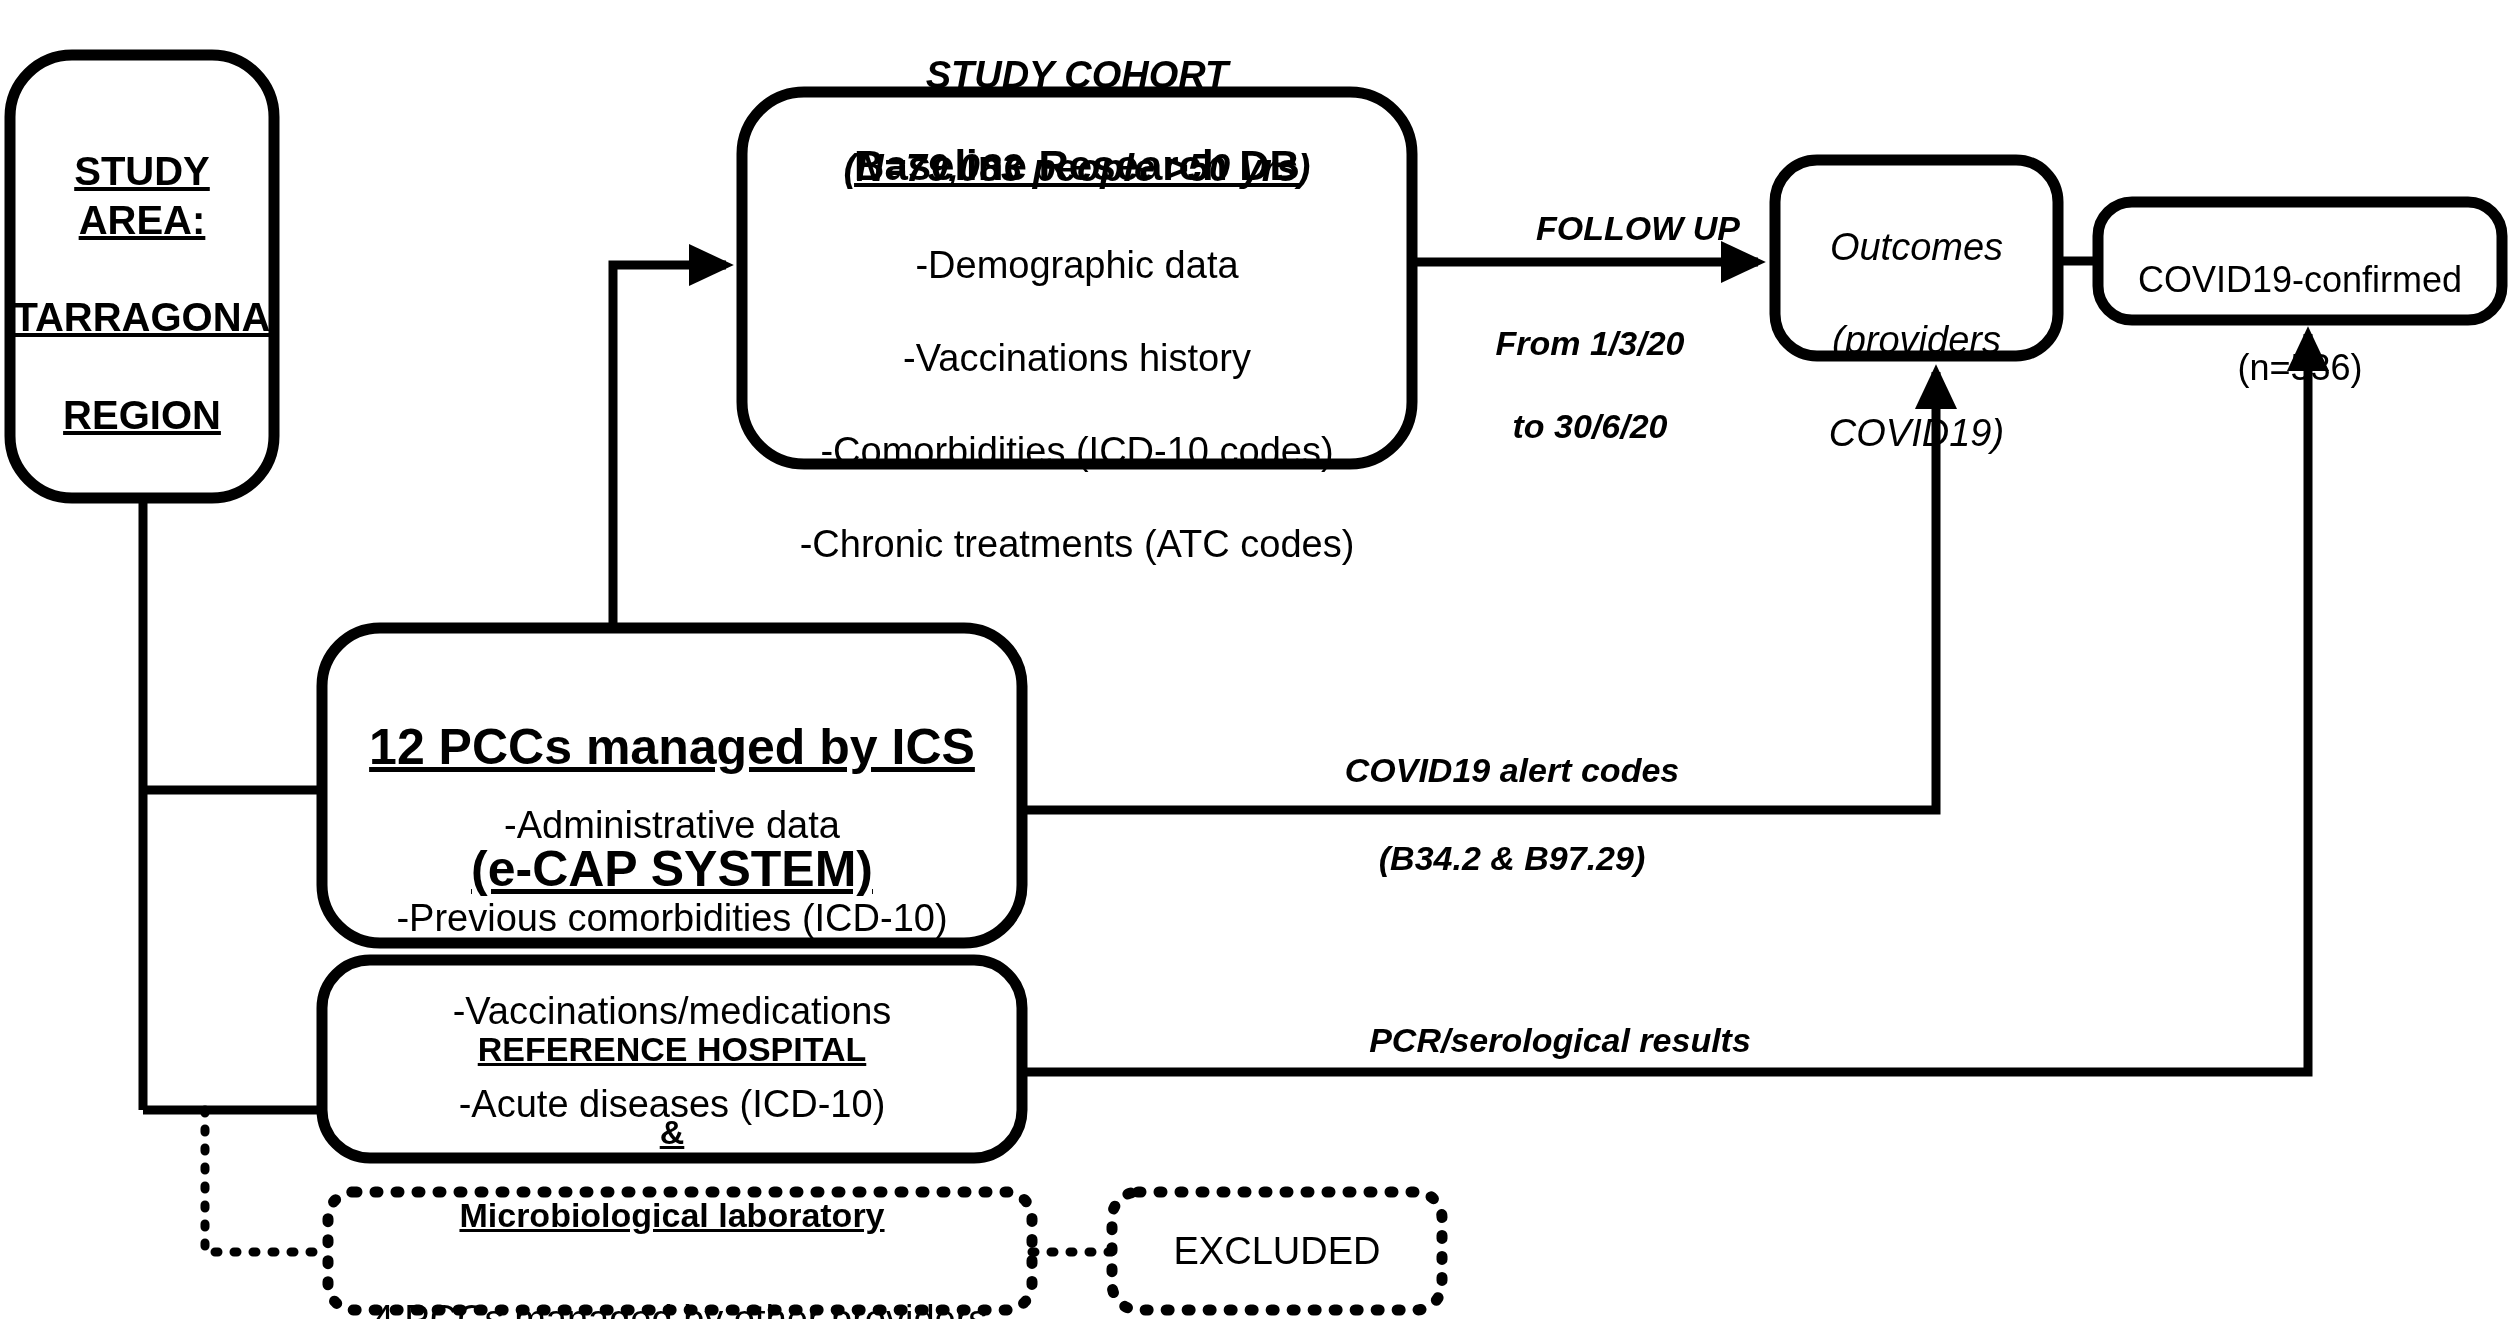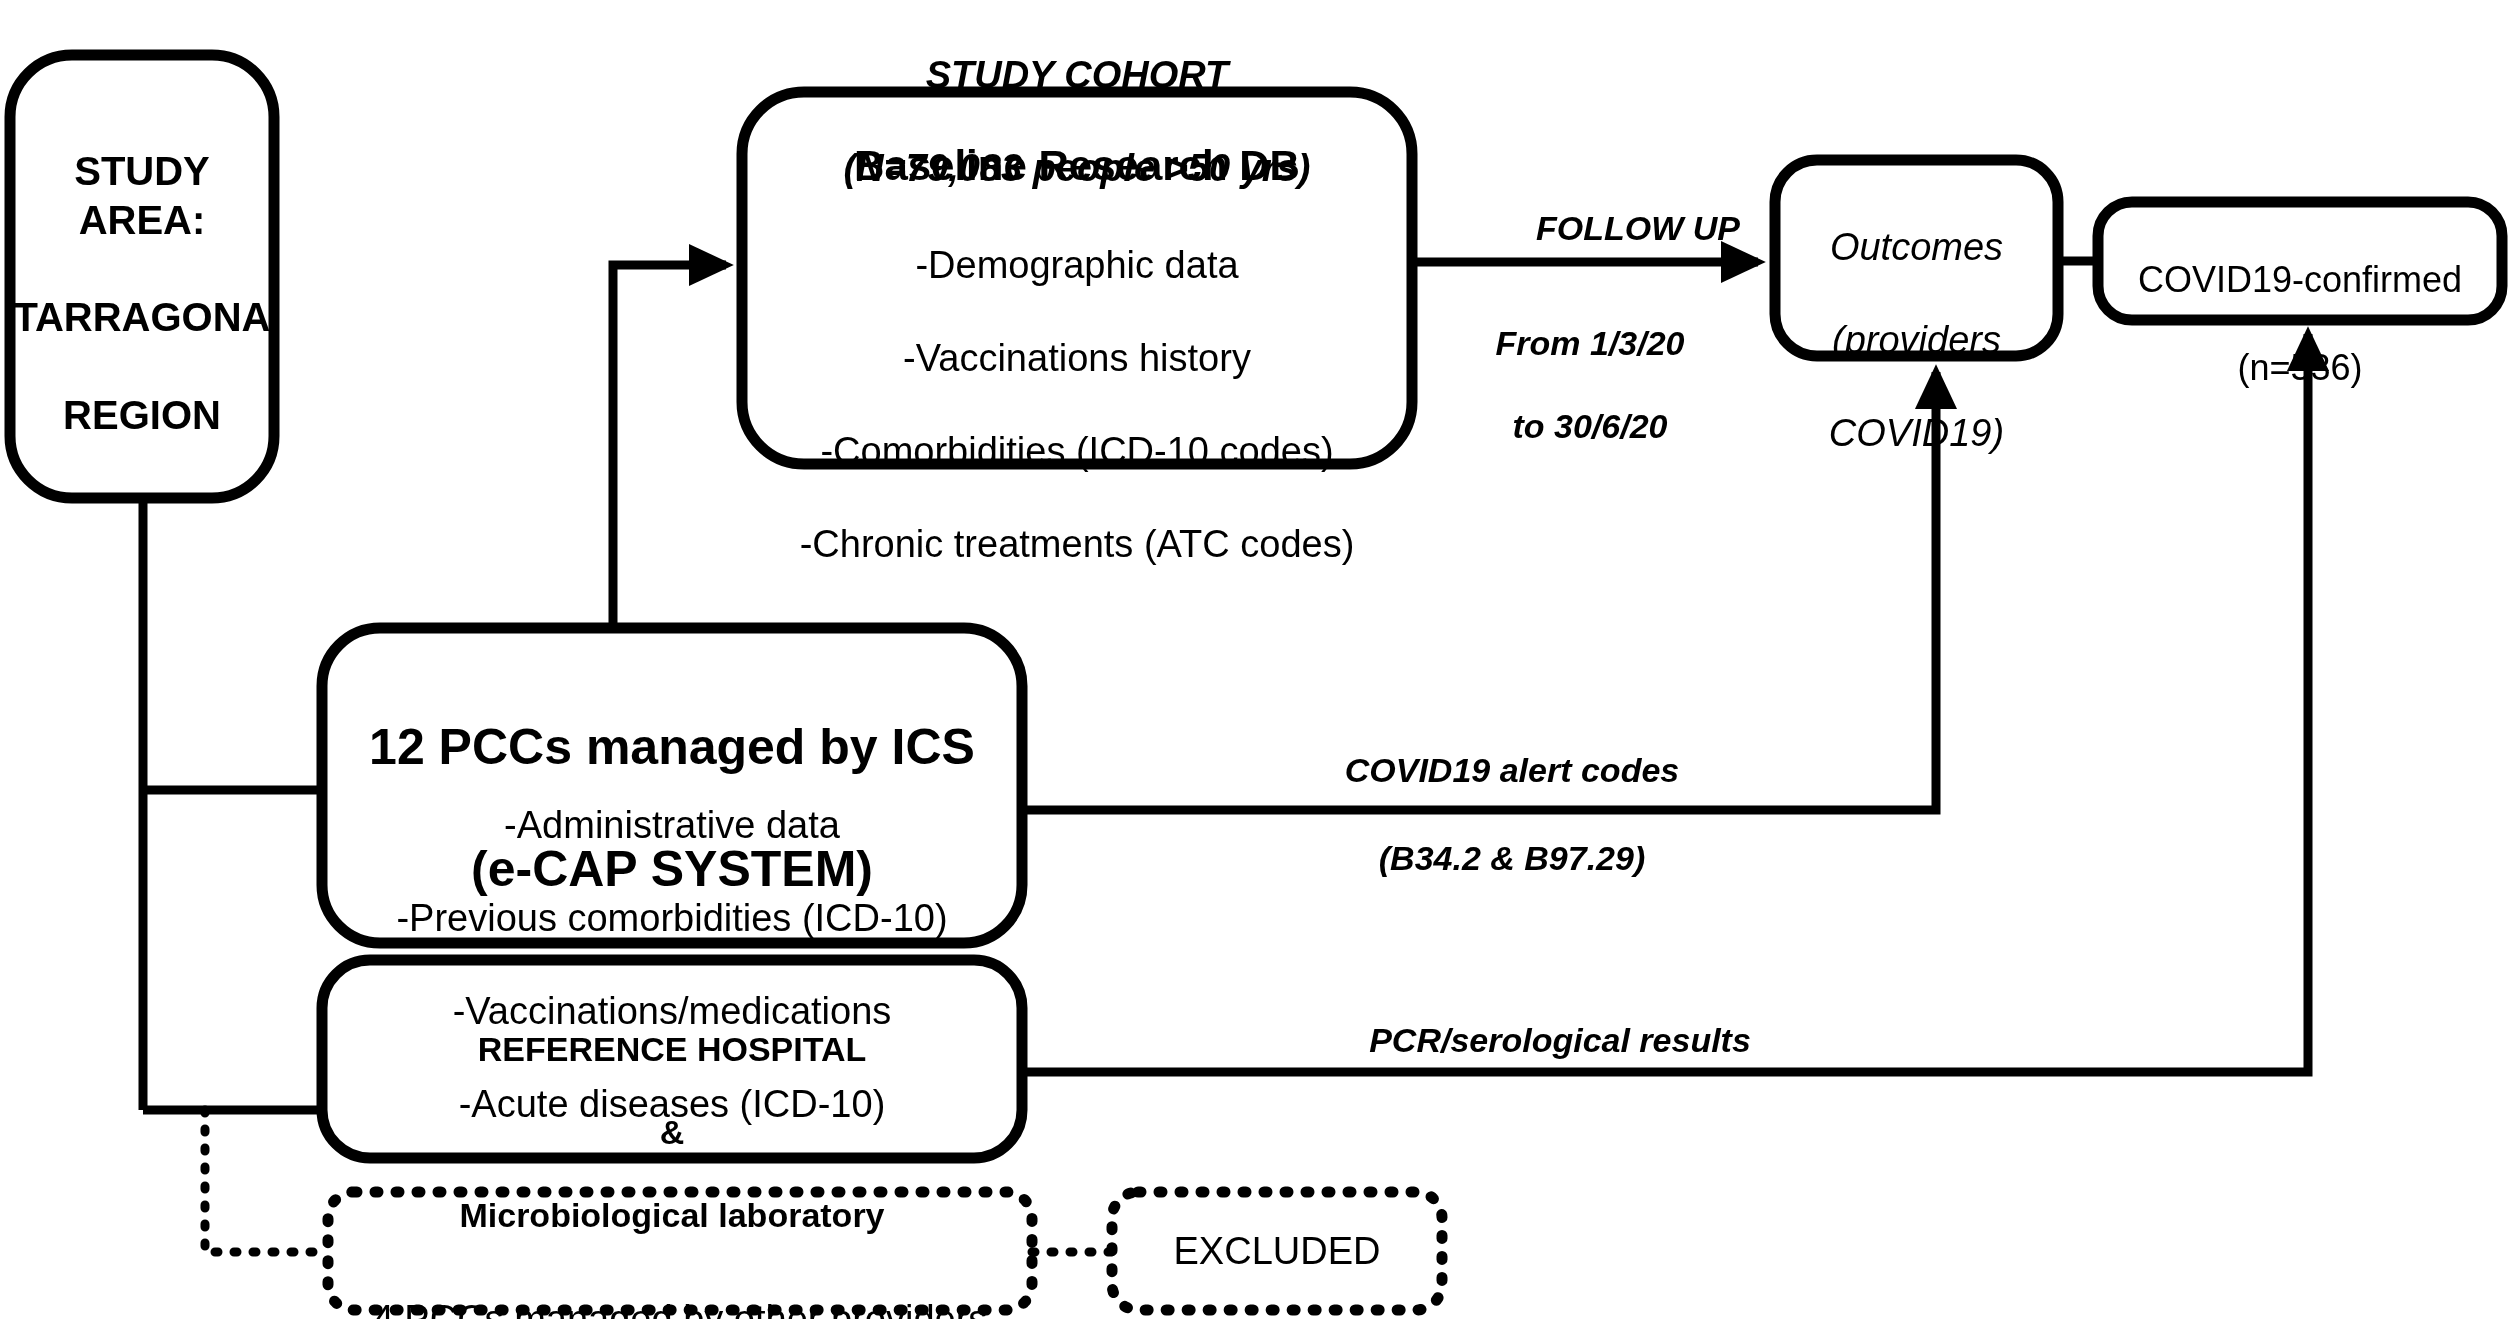--- a/index.html
+++ b/index.html
@@ -8,21 +8,21 @@
   #stage{position:relative;width:2508px;height:1319px;}
   svg{position:absolute;left:0;top:0;width:2508px;height:1319px;}
   .bx{fill:#ffffff;stroke:#000000;stroke-width:11;}
   .bx-dot{fill:#ffffff;stroke:#000000;stroke-width:11;
           stroke-dasharray:3 18;stroke-linecap:round;}
   .ln{stroke:#000000;stroke-width:9;fill:none;}
   .ln-dot{stroke:#000000;stroke-width:9;fill:none;
           stroke-dasharray:3 16;stroke-linecap:round;}
   .txt{position:absolute;text-align:center;line-height:1.22;
        white-space:pre-line;}
-  .b{font-weight:bold;}
+  .b{font-weight:bold;text-decoration:underline;}
   .bi{font-style:italic;font-weight:bold;}
 </style>
 </head>
 <body>
 
 <div id="stage">
 
   <svg viewBox="0 0 2508 1319">
     <defs>
       <marker id="arw" viewBox="0 0 12 12" refX="9.5" refY="6" markerWidth="5.2" markerHeight="5.2" orient="auto-start-reverse">

